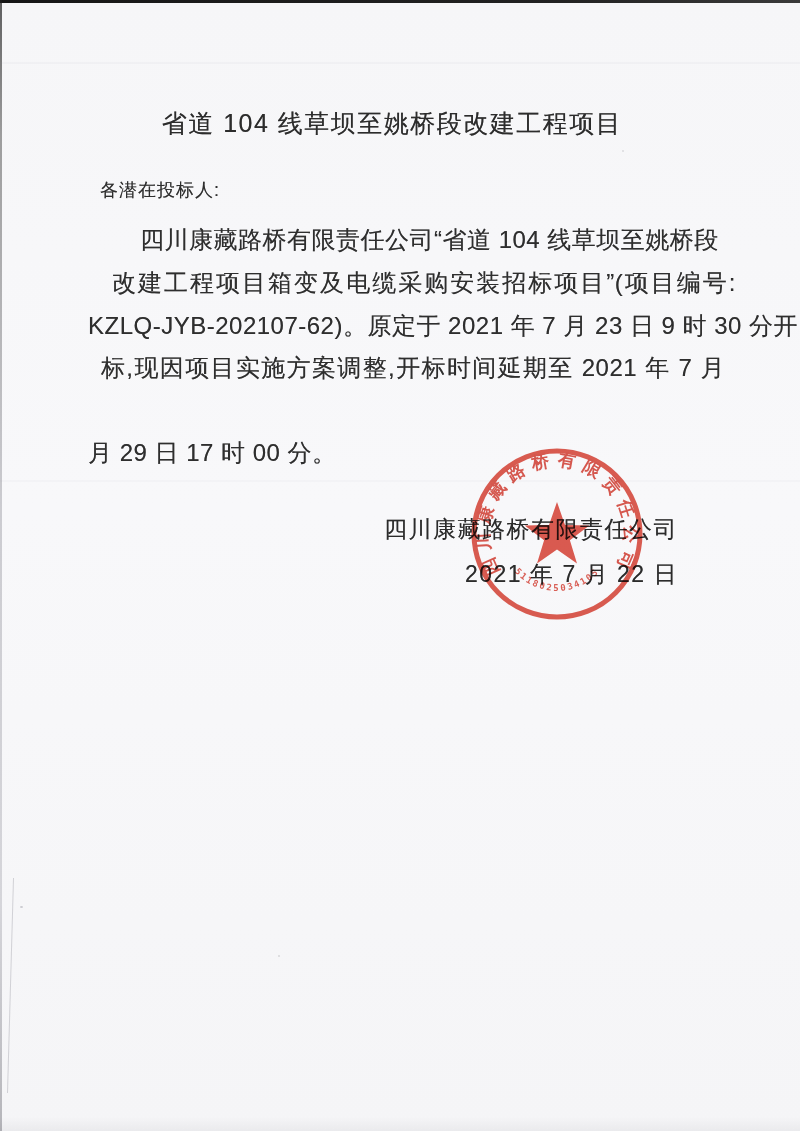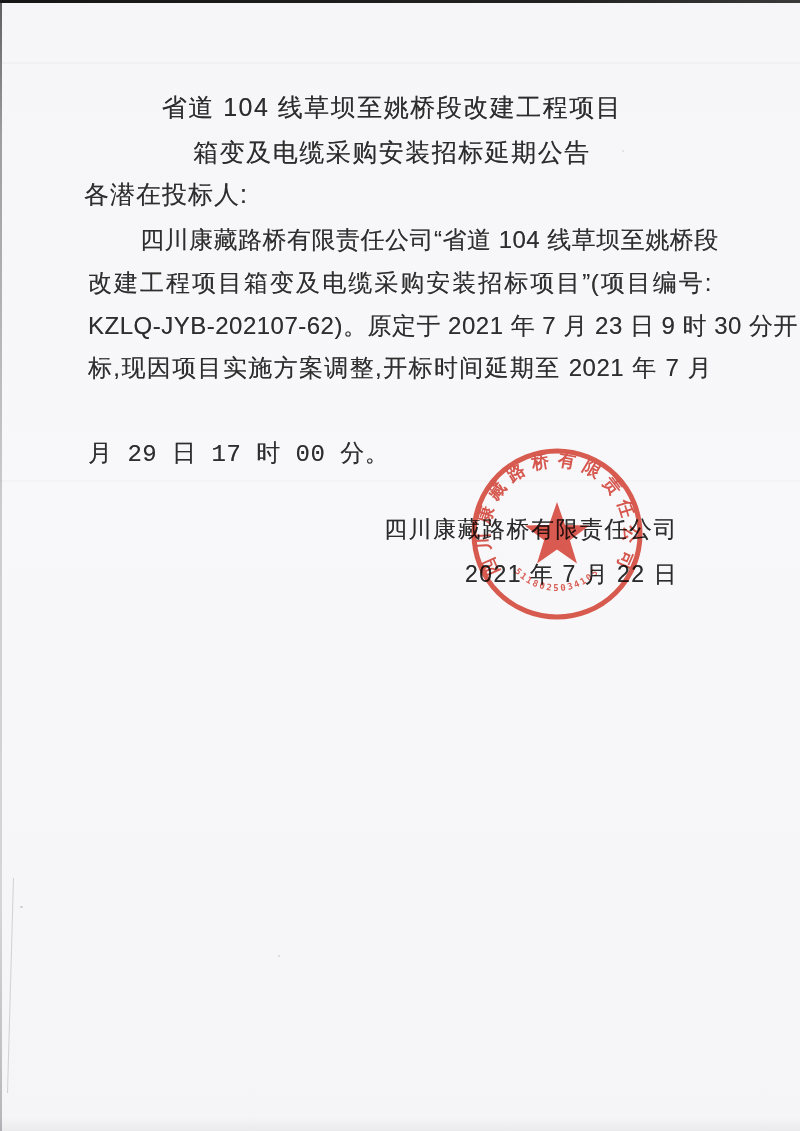--- a/index.html
+++ b/index.html
@@ -48,44 +48,45 @@
   .speck.s3 { left: 622px; top: 150px; width: 2px; height: 2px; opacity: .25; }
 
   
   .doc-title {
     position: absolute; left: 0; width: 784px;
     text-align: center;
     font-size: 25px; letter-spacing: 1.5px;
     color: #2c2c2c;
     text-shadow: 0 0 .4px rgba(40,40,40,.55);
     white-space: nowrap;
+    margin-top: 16px;
   }
   .title-1 { top: 91px; }
   .title-2 { top: 136px; }
 
   .salutation {
-    position: absolute; left: 84px; top: 178px;
-    font-size: 25px; letter-spacing: 1px;
+    position: absolute; left: 100px; top: 178px;
+    font-size: 18px; letter-spacing: 1px;
     text-shadow: 0 0 .4px rgba(40,40,40,.5);
     white-space: nowrap;
   }
   .body-line {
     position: absolute; left: 88px; width: 624px;
     font-size: 24px; letter-spacing: .5px;
     color: #2e2e2e;
     text-shadow: 0 0 .4px rgba(40,40,40,.5);
     text-align: justify; text-align-last: justify;
     white-space: nowrap;
   }
   .bl-1 { top: 224px; left: 140px; width: 572px; }
-  .bl-2 { top: 267px; }
+  .bl-2 { top: 267px; margin-left: 24px; }
   .bl-3 { top: 310px; }
-  .bl-4 { top: 352px; }
+  .bl-4 { top: 352px; margin-left: 13px; }
   .bl-5 { top: 395px; }
-  .bl-6 { top: 437px; text-align: left; text-align-last: left; font-family: Liberation Mono, monospace; }
+  .bl-6 { top: 437px; text-align: left; text-align-last: left; }
 
   .sig-line {
     position: absolute; right: 122px;
     font-size: 23px; letter-spacing: 1.5px;
     color: #2b2b2b;
     text-shadow: 0 0 .4px rgba(40,40,40,.5);
     white-space: nowrap;
   }
   .sig-company { top: 514px; }
   .sig-date    { top: 559px; }
@@ -119,21 +120,20 @@
   <div class="edge-left"></div>
   <div class="fold-line-1"></div>
   <div class="fold-line-2"></div>
   <div class="scratch"></div>
   <div class="speck s1"></div>
   <div class="speck s2"></div>
   <div class="speck s3"></div>
   <div class="shade-bottom"></div>
 
   <div class="doc-title title-1">省道 104 线草坝至姚桥段改建工程项目</div>
-  <div class="doc-title title-2">箱变及电缆采购安装招标延期公告</div>
 
   <div class="salutation">各潜在投标人:</div>
 
   <div class="body-line bl-1">四川康藏路桥有限责任公司“省道 104 线草坝至姚桥段</div>
   <div class="body-line bl-2">改建工程项目箱变及电缆采购安装招标项目”(项目编号:</div>
   <div class="body-line bl-3">KZLQ-JYB-202107-62)。原定于 2021 年 7 月 23 日 9 时 30 分开</div>
   <div class="body-line bl-4">标,现因项目实施方案调整,开标时间延期至 2021 年 7 月</div>
   <div class="body-line bl-6">月 29 日 17 时 00 分。</div>
 
   <div class="sig-line sig-company">四川康藏路桥有限责任公司</div>

